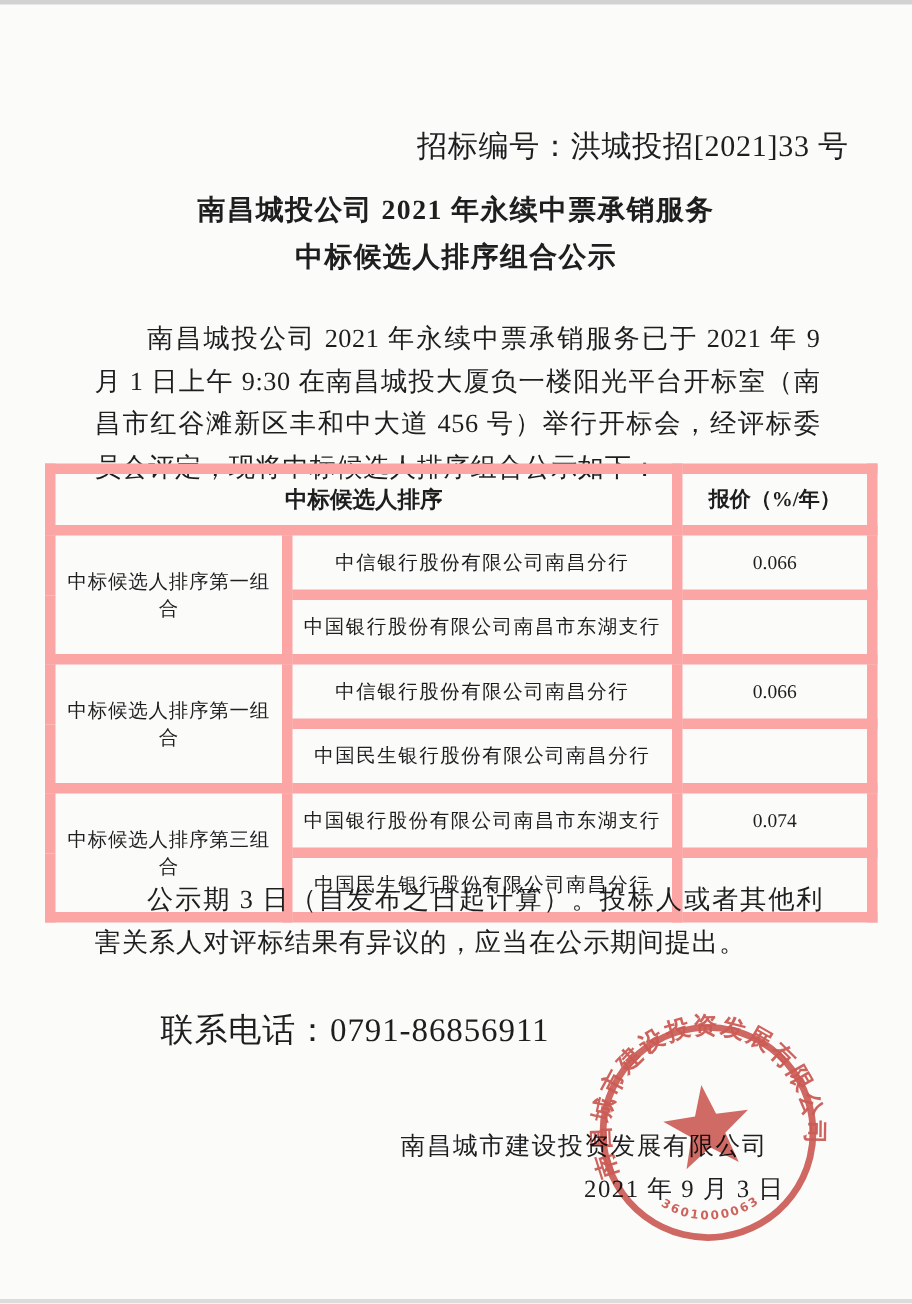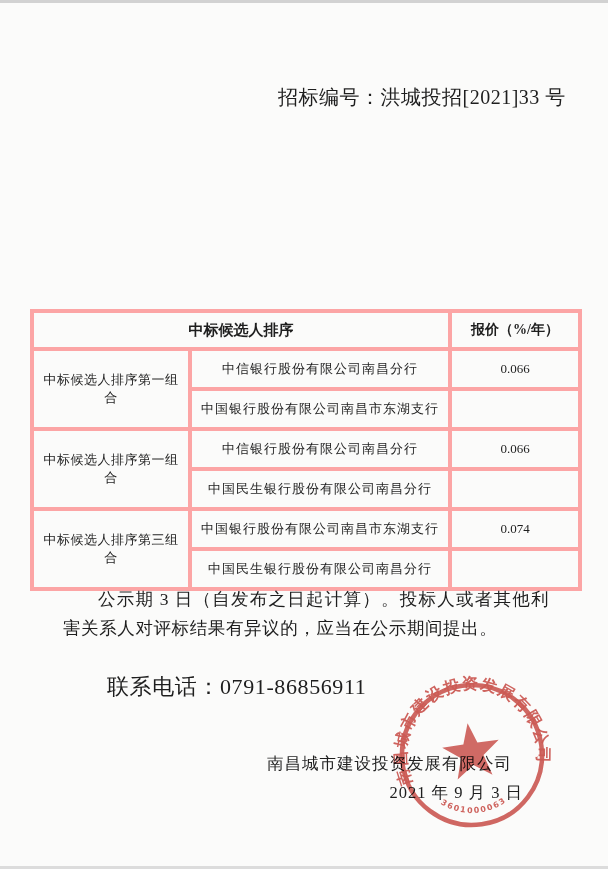--- a/index.html
+++ b/index.html
@@ -28,21 +28,21 @@
     position:absolute;left:63px;top:211px;width:484px;
     font-size:17.5px;line-height:28.5px;text-align:justify;
     text-indent:2em;letter-spacing:.4px;
   }
 
   table.rank{
     position:absolute;left:30px;top:309px;
     border-collapse:collapse;table-layout:fixed;width:548px;
   }
   table.rank th,table.rank td{
-    border:4px solid #fca5a5;
+    border:7px solid #fca5a5;
     text-align:center;vertical-align:middle;
     padding:0 4px;
     font-size:13px;
   }
   table.rank th{height:34px;font-weight:bold;}
   table.rank th.h-rank{font-size:15px;}
   table.rank th.h-price{font-size:14px;}
   table.rank td{height:36px;}
   td.group-cell{font-size:13.5px;letter-spacing:.5px;}
   td.bank-cell{font-size:13.5px;letter-spacing:1px;font-family:Liberation Mono, monospace;}
@@ -81,22 +81,25 @@
 </head>
 <body>
 
 <div class="page">
 
   <div class="scan-edge-top"></div>
 
   <div class="tender-no">招标编号：洪城投招[2021]33 号</div>
 
   <div class="title">
+    <div>南昌城投公司 2021 年永续中票承销服务</div>
+    <div>中标候选人排序组合公示</div>
   </div>
 
+  <div class="intro">南昌城投公司 2021 年永续中票承销服务已于 2021 年 9 月 1 日上午 9:30 在南昌城投大厦负一楼阳光平台开标室（南昌市红谷滩新区丰和中大道 456 号）举行开标会，经评标委员会评定，现将中标候选人排序组合公示如下：</div>
 
   <table class="rank">
     <colgroup>
       <col style="width:158px">
       <col style="width:260px">
       <col style="width:130px">
     </colgroup>
     <thead>
       <tr>
         <th colspan="2" class="h-rank">中标候选人排序</th>

